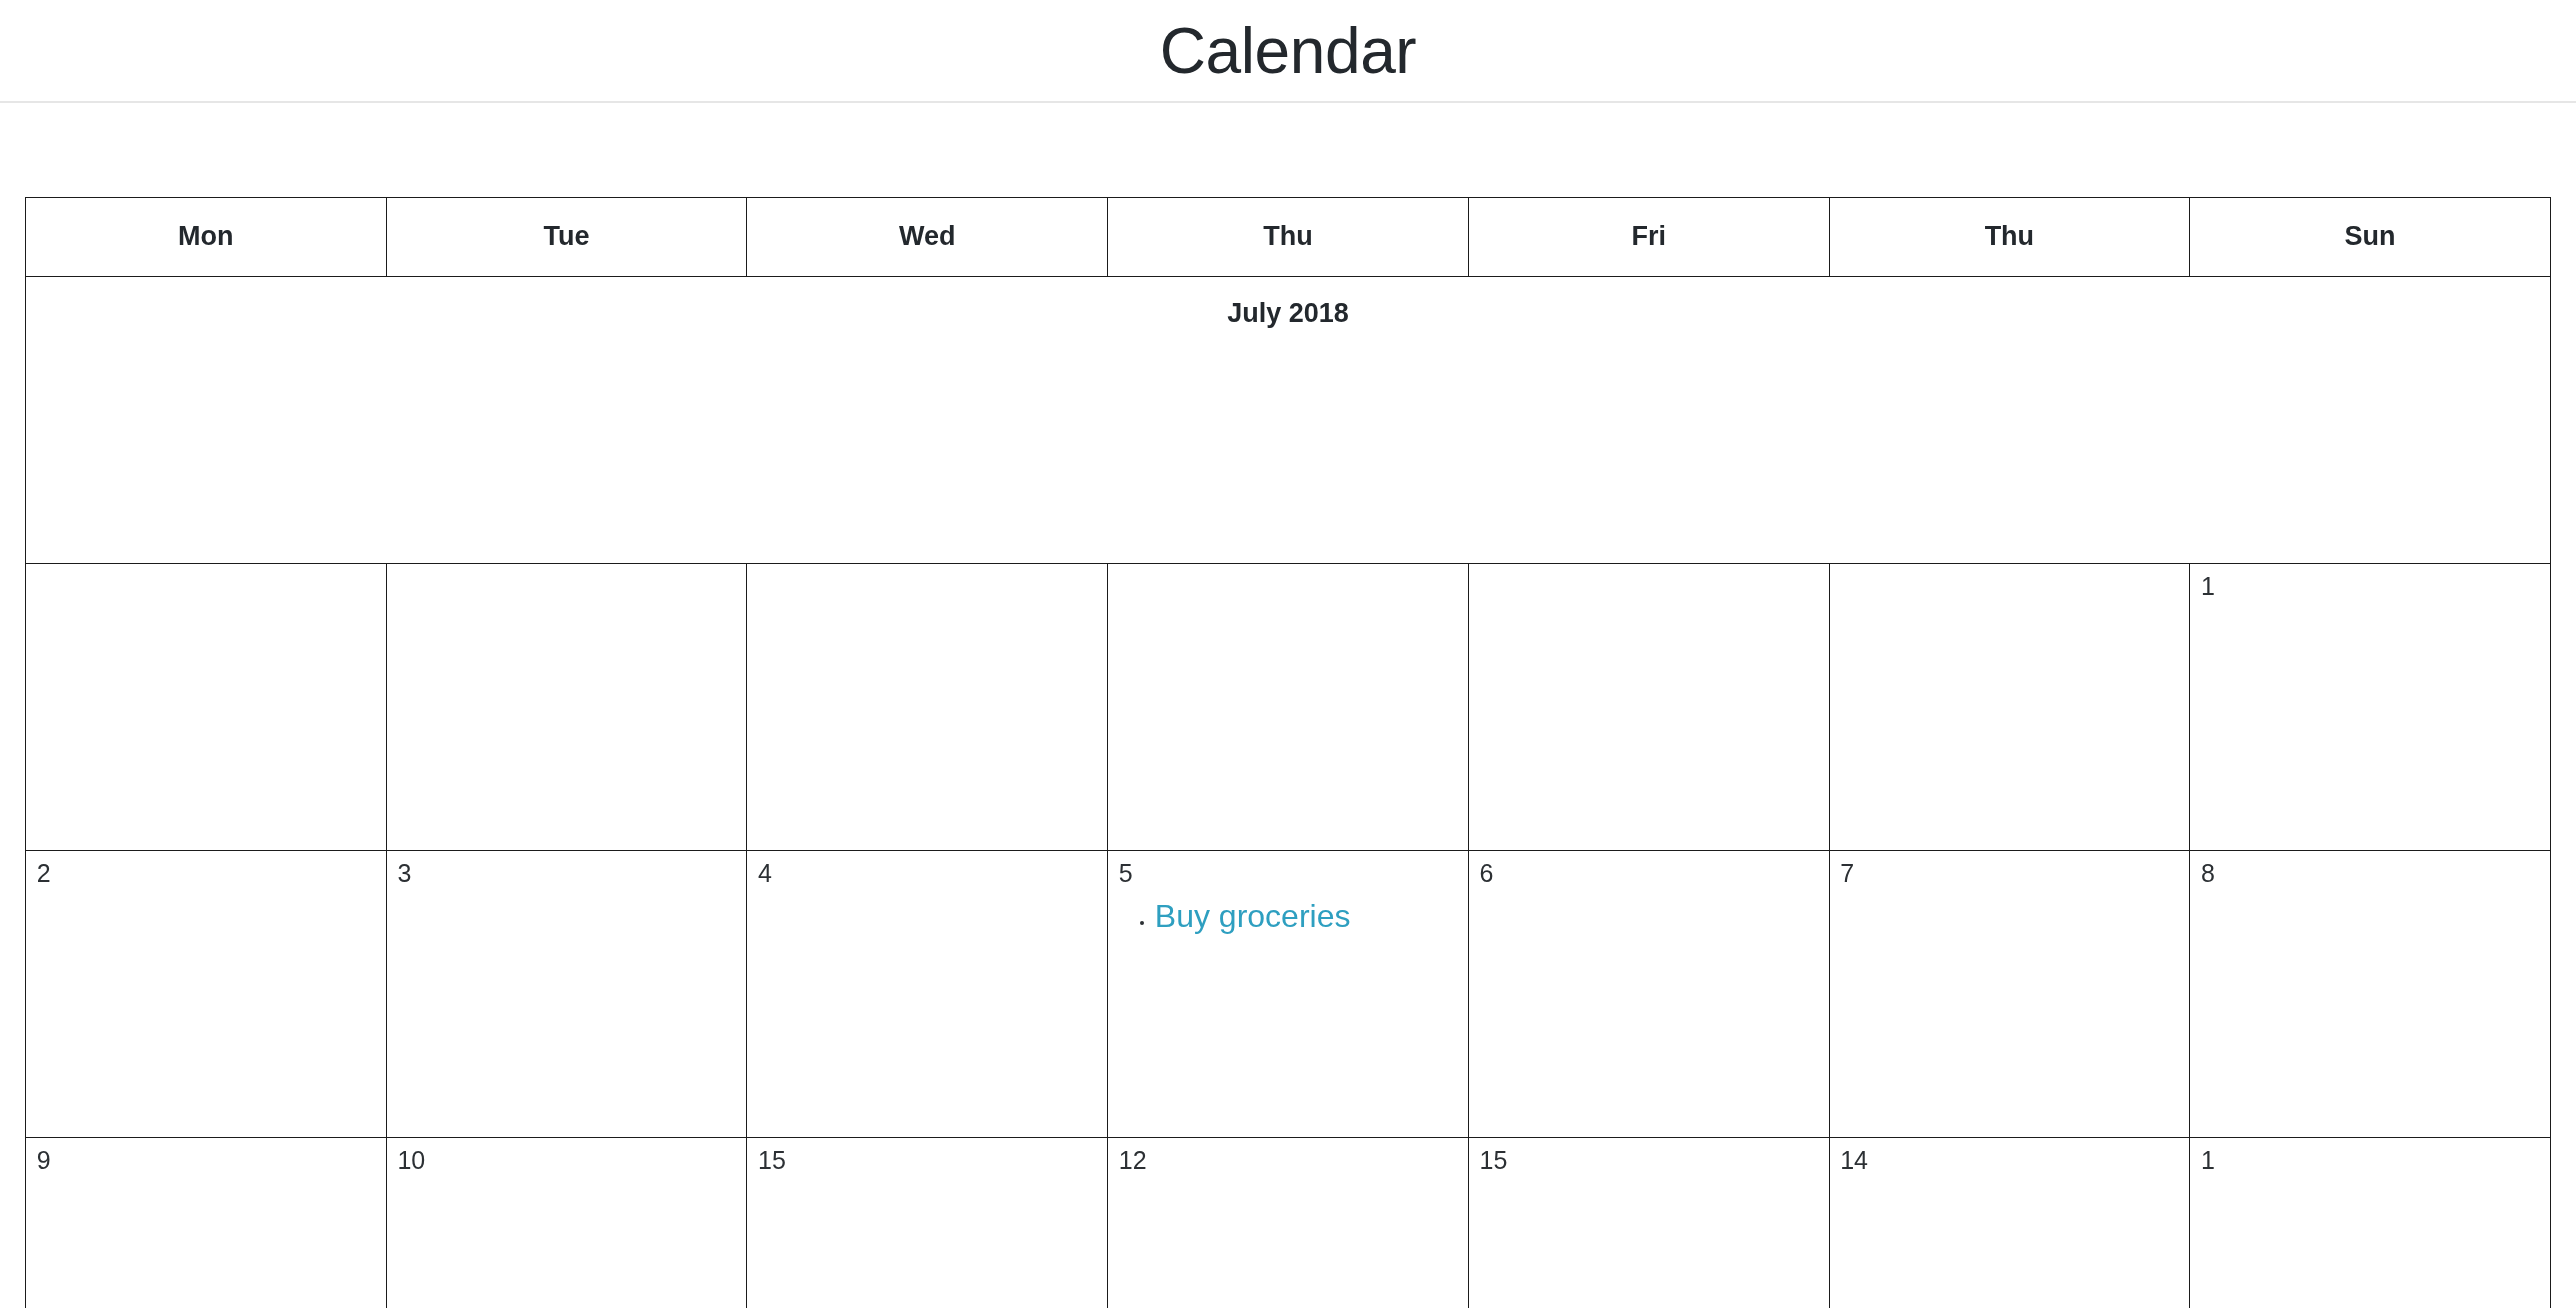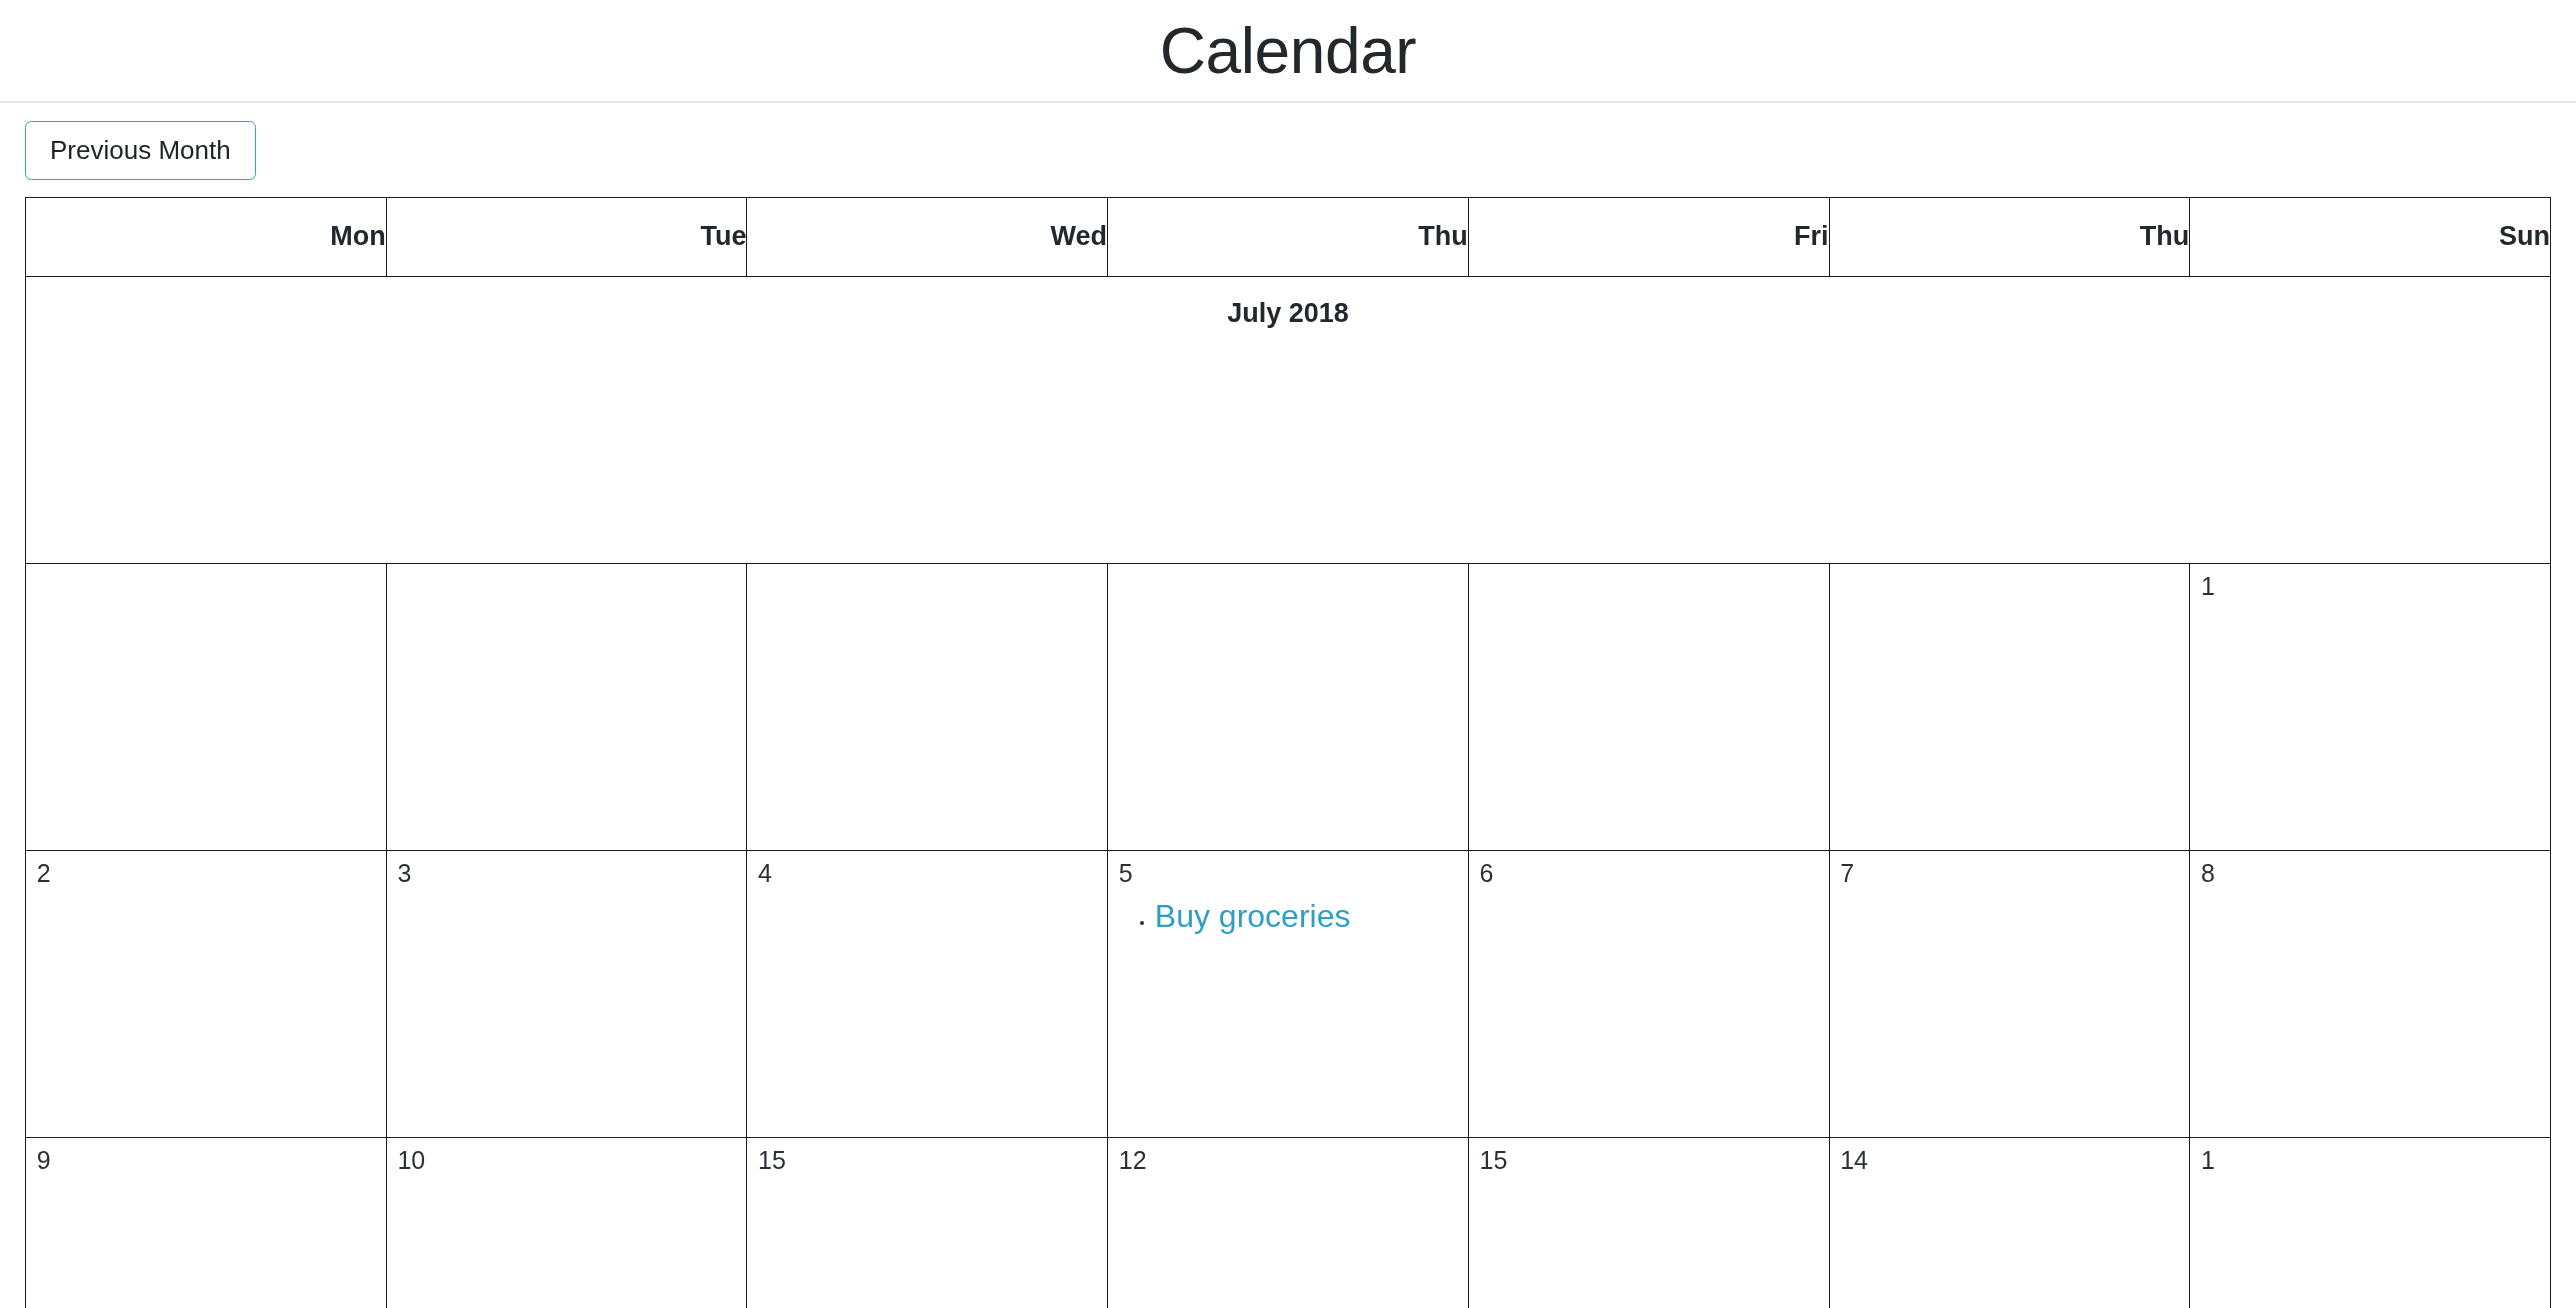--- a/index.html
+++ b/index.html
@@ -75,21 +75,21 @@
   }
   .month-row td {
     text-align: center;
     font-size: 27px;
     font-weight: 700;
     color: #23282d;
     padding: 20.6px 0 21.5px 0;
     border-bottom: 1.8px solid #1b1b1b;
   }
   thead th {
-    text-align: right;
+    text-align: center;
     font-size: 27px;
     font-weight: 700;
     color: #23282d;
     padding: 23px 0 24px 0;
     border: 1.8px solid #1b1b1b;
     border-top: none;
   }
   tbody td {
     border: 1.8px solid #1b1b1b;
     height: 287px;
@@ -122,23 +122,20 @@
   }
 </style>
 </head>
 <body>
 
 <div class="page-header">
   <h1 class="page-title">Calendar</h1>
 </div>
 
 <div class="toolbar">
-  <div class="toolbar-left">
-    <button type="button" class="btn">Previous Month</button>
-  </div>
 </div>
 
 <div class="calendar-wrap">
   <table class="calendar">
     <tbody>
       <tr class="month-row">
         <td colspan="7">July 2018</td>
       </tr>
     </tbody>
     <thead>

